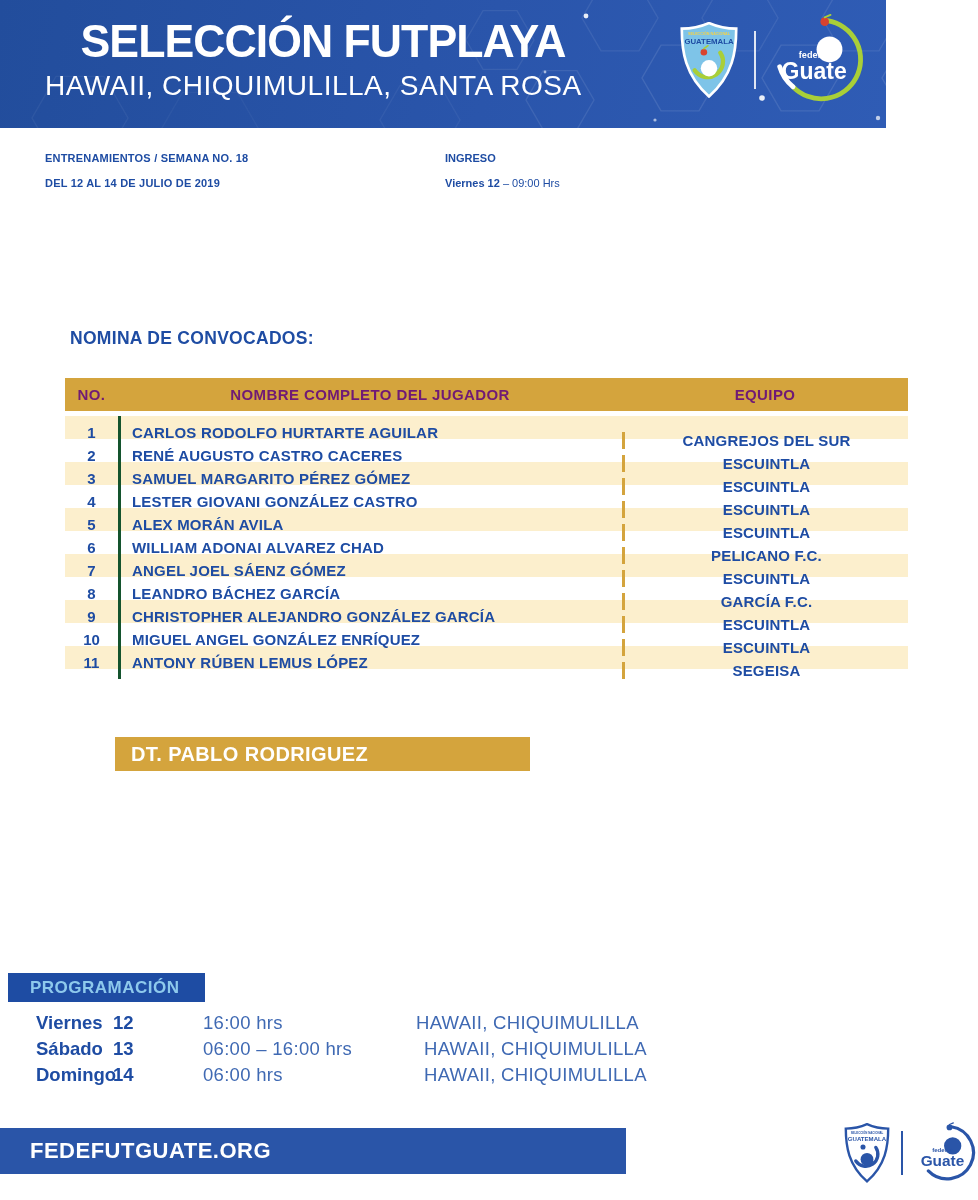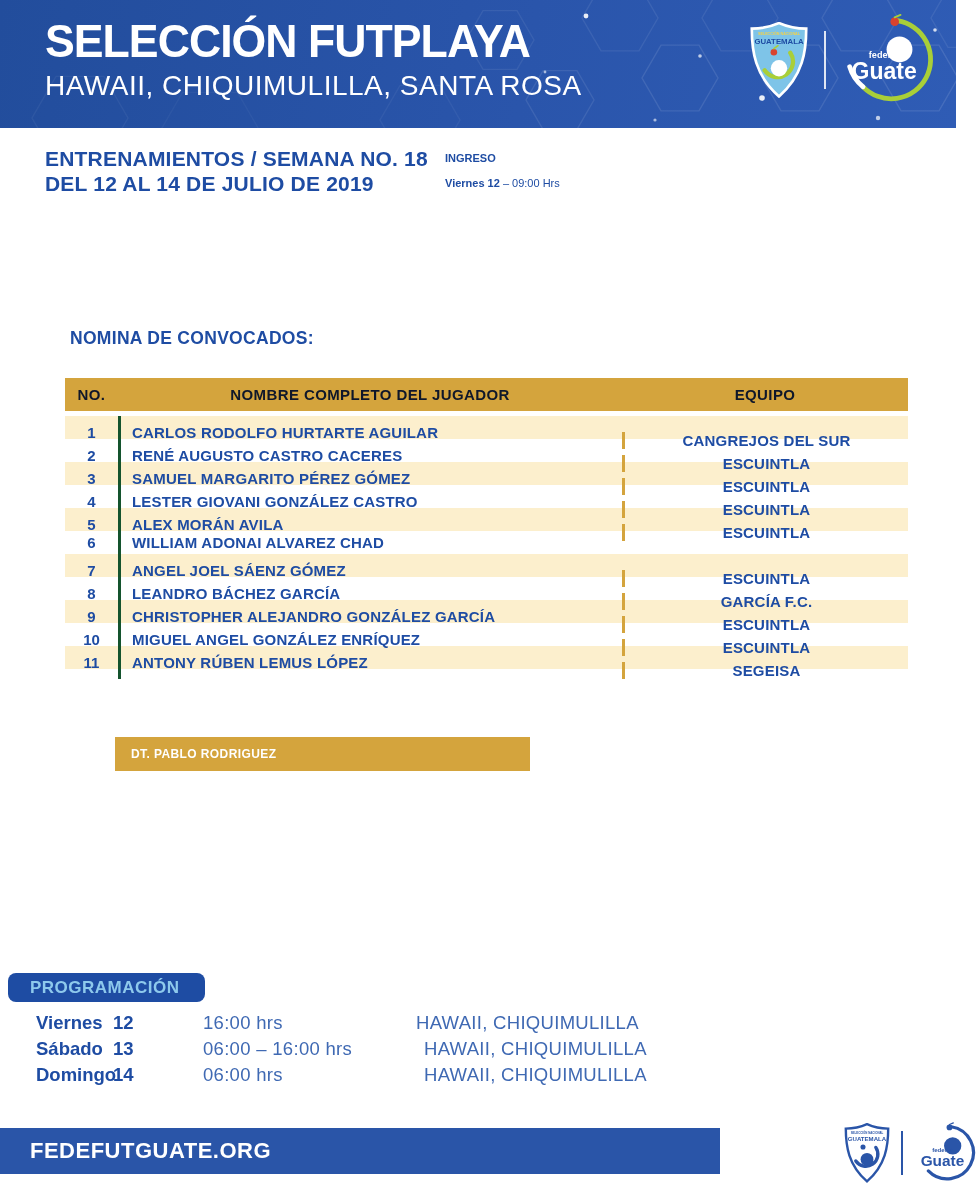--- a/index.html
+++ b/index.html
@@ -2,75 +2,76 @@
 <html><head>
 <meta charset="utf-8">
 <style>
   html,body{margin:0;padding:0;background:#ffffff;}
   .canvas{
     position:relative;width:978px;height:1200px;background:#ffffff;
     overflow:hidden;font-family:"Liberation Sans",sans-serif;
   }
   
   .banner{
-    position:absolute;left:0;top:0;width:956px;height:128px;
+    position:absolute;left:0;top:0;width:886px;height:128px;
     background:linear-gradient(100deg,#224d9c 0%,#2a55ab 55%,#2f5cb5 100%);
     overflow:hidden;
+    text-align:right;
   }
   .hex-svg{position:absolute;left:0;top:0;}
   .banner-text{position:absolute;left:45px;top:14px;color:#ffffff;}
   .banner-title{
     font-size:46px;font-weight:bold;letter-spacing:-1px;line-height:54px;margin:0;
     transform:scaleX(.97);transform-origin:left;
   }
   .banner-subtitle{
     font-size:28px;font-weight:400;letter-spacing:.5px;line-height:36px;margin:0;
   }
   .banner-logos{position:absolute;right:20px;top:14px;display:flex;align-items:center;gap:14px;}
   .logo-divider{width:2px;height:58px;background:rgba(255,255,255,.85);}
   
-  .info-left{position:absolute;left:45px;top:146px;color:#1e4ca3;font-weight:bold;font-size:21px;line-height:25px;letter-spacing:.2px;}
+  .info-left{position:absolute;left:45px;top:146px;color:#1e4ca3;font-weight:bold;font-size:11px;line-height:25px;letter-spacing:.2px;}
   .info-right{position:absolute;left:445px;top:146px;color:#1e4ca3;font-size:11px;line-height:25px;}
   .info-right .b{font-weight:bold;}
   .info-right .r{font-weight:400;}
   
   .roster-heading{position:absolute;left:70px;top:328px;color:#1e4ca3;font-weight:bold;font-size:17.5px;letter-spacing:.3px;}
   .roster{position:absolute;left:65px;top:378px;width:843px;}
   .t-head{
     display:grid;grid-template-columns:53px 504px 286px;height:33px;
-    background:#d4a43d;color:#0f172a;font-weight:bold;font-size:15px;letter-spacing:.4px;
+    background:#d4a43d;color:#701a75;font-weight:bold;font-size:15px;letter-spacing:.4px;
   }
   .t-head div{display:flex;align-items:center;justify-content:center;}
   .t-body{margin-top:5px;}
   .t-row{display:grid;grid-template-columns:53px 504px 286px;height:23px;font-size:15px;font-weight:bold;color:#1e4ca3;}
   .t-row.odd{background:#fcefcd;}
   .t-row.even{background:#ffffff;}
   .t-row .c-no{display:flex;align-items:center;justify-content:center;}
   .t-row .c-name{display:flex;align-items:center;padding-left:11px;border-left:3px solid #14532d;box-sizing:border-box;letter-spacing:.2px;}
   .t-row .c-team{display:flex;align-items:center;justify-content:center;border-left:3px solid #d4a43d;box-sizing:border-box;letter-spacing:.2px;margin-top:16px;}
   
   .coach-bar{
     position:absolute;left:115px;top:737px;width:415px;height:34px;background:#d4a43d;
     display:flex;align-items:center;padding-left:16px;box-sizing:border-box;
-    color:#ffffff;font-weight:bold;font-size:12px;letter-spacing:.4px;
+    color:#ffffff;font-weight:bold;font-size:20px;letter-spacing:.4px;
   }
   
   .prog-bar{
     position:absolute;left:8px;top:973px;width:197px;height:29px;background:#1e4ca3;
     display:flex;align-items:center;padding-left:22px;box-sizing:border-box;
-    color:#8ec9ec;font-weight:bold;font-size:17px;letter-spacing:.5px;border-radius:8px;
+    color:#8ec9ec;font-weight:bold;font-size:17px;letter-spacing:.5px;
   }
   .sched{position:absolute;left:28px;top:1010px;font-size:18.5px;}
   .s-row{display:grid;grid-template-columns:77px 90px 213px auto;height:26px;align-items:center;margin-left:8px;}
   .s-day,.s-date{font-weight:bold;color:#1e4ca3;}
   .s-time,.s-loc{font-weight:400;color:#3f69b3;letter-spacing:.3px;}
   .s-row:nth-child(2) .s-loc,.s-row:nth-child(3) .s-loc{padding-left:8px;}
   
   .footer-bar{
-    position:absolute;left:0;top:1128px;width:720px;height:46px;background:#2a55a8;
+    position:absolute;left:0;top:1128px;width:626px;height:46px;background:#2a55a8;
     display:flex;align-items:center;padding-left:30px;box-sizing:border-box;
     color:#ffffff;font-weight:bold;font-size:22px;letter-spacing:.5px;
   }
   .footer-logos{position:absolute;left:843px;top:1122px;display:flex;align-items:center;gap:10px;}
   .footer-divider{width:2px;height:44px;background:#2a55a8;}
 </style>
 </head>
 <body>
 
 <div class="canvas">
@@ -168,20 +169,21 @@
           <div class="c-team">ESCUINTLA</div>
         </div>
         <div class="t-row odd">
           <div class="c-no">5</div>
           <div class="c-name">ALEX MORÁN AVILA</div>
           <div class="c-team">ESCUINTLA</div>
         </div>
         <div class="t-row even">
           <div class="c-no">6</div>
           <div class="c-name">WILLIAM ADONAI ALVAREZ CHAD</div>
+          <div class="c-team">PELICANO F.C.</div>
         </div>
         <div class="t-row odd">
           <div class="c-no">7</div>
           <div class="c-name">ANGEL JOEL SÁENZ GÓMEZ</div>
           <div class="c-team">ESCUINTLA</div>
         </div>
         <div class="t-row even">
           <div class="c-no">8</div>
           <div class="c-name">LEANDRO BÁCHEZ GARCÍA</div>
           <div class="c-team">GARCÍA F.C.</div>

